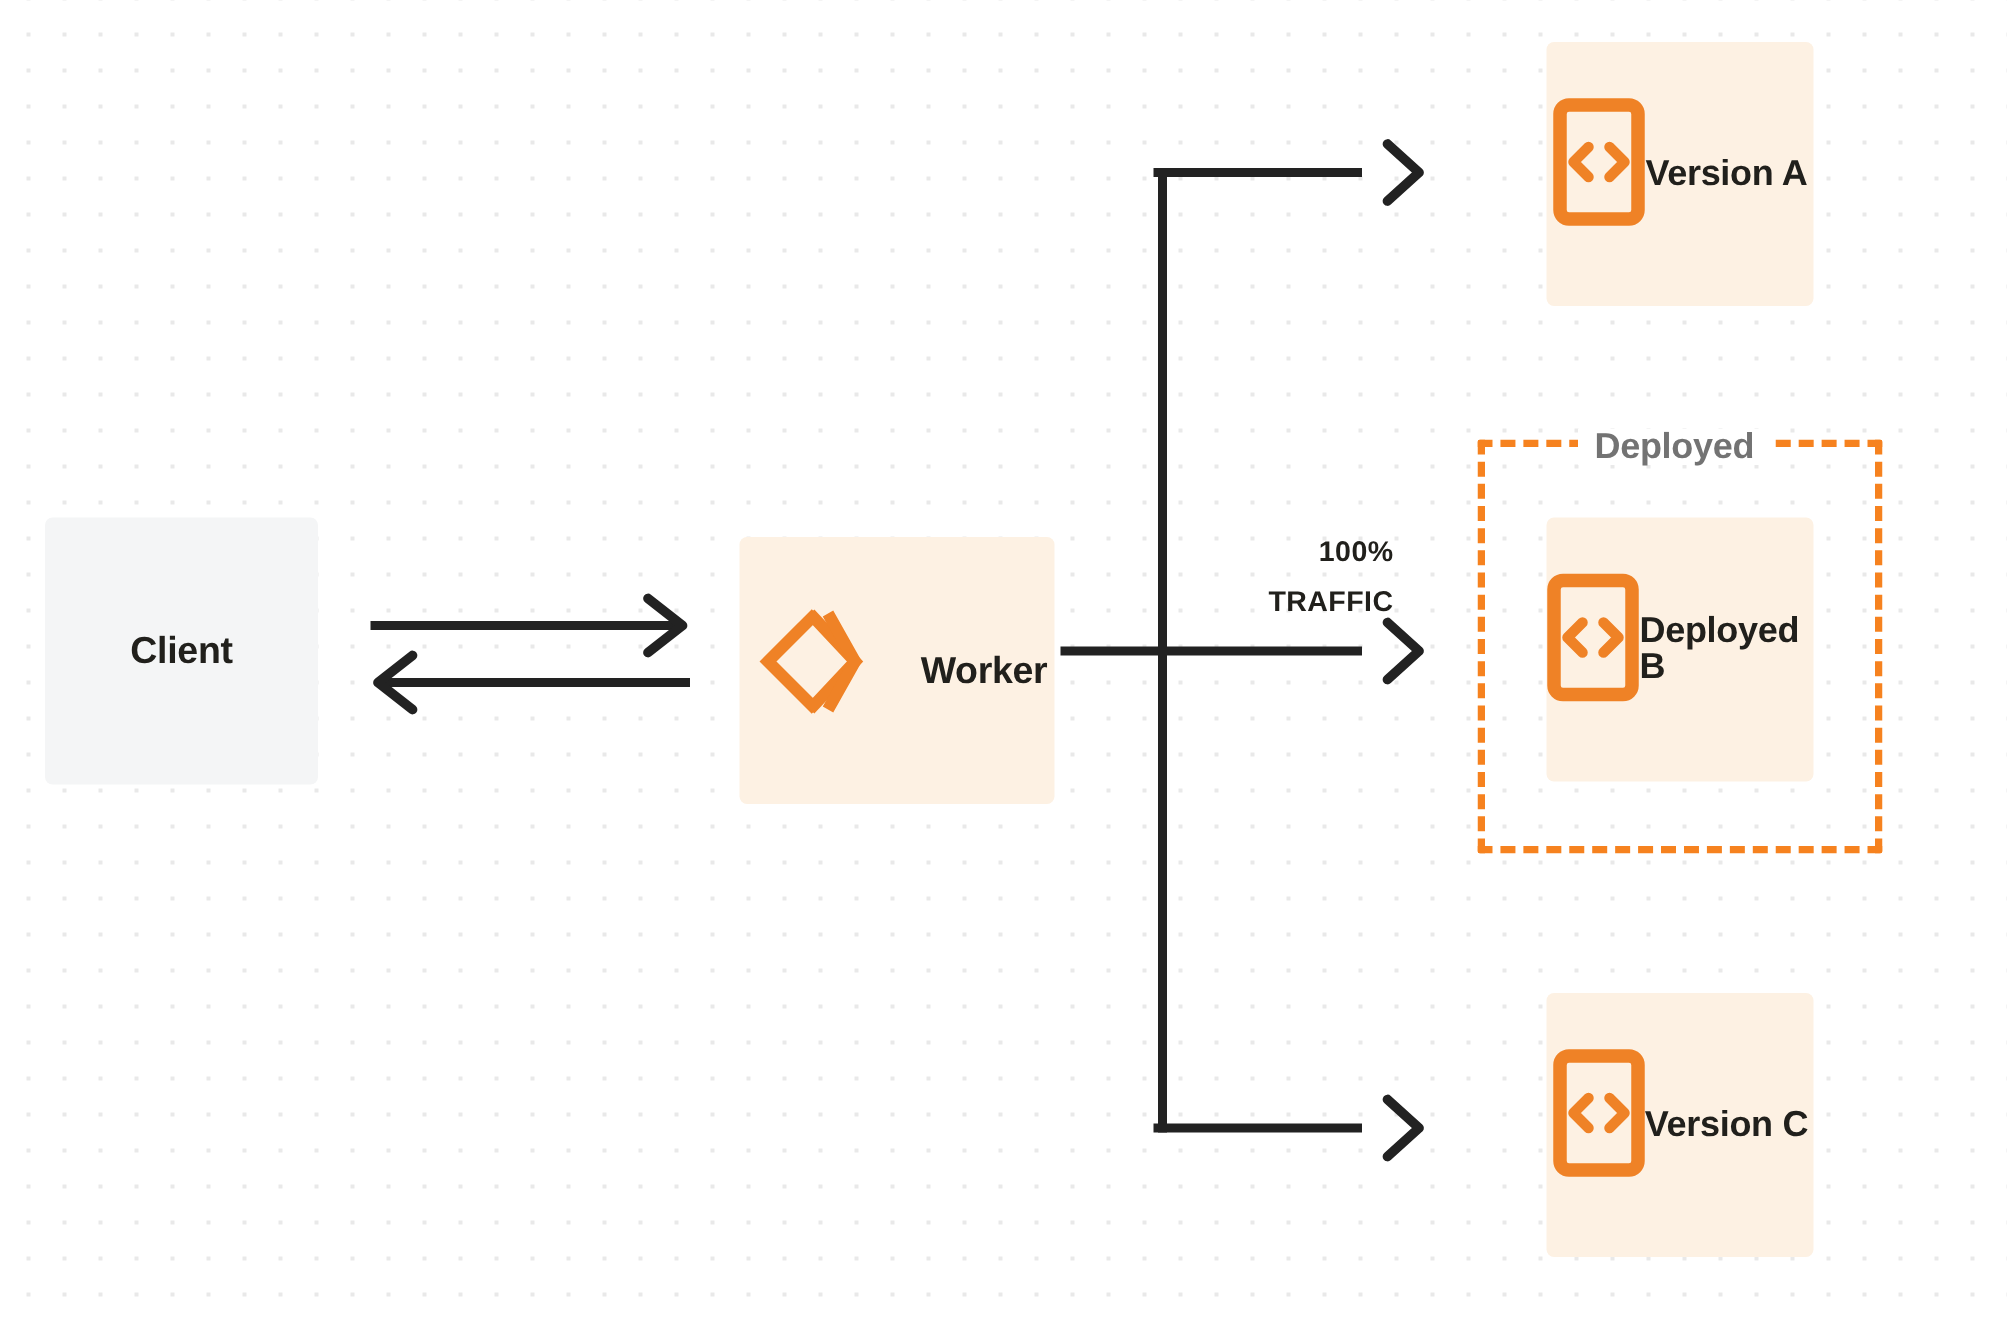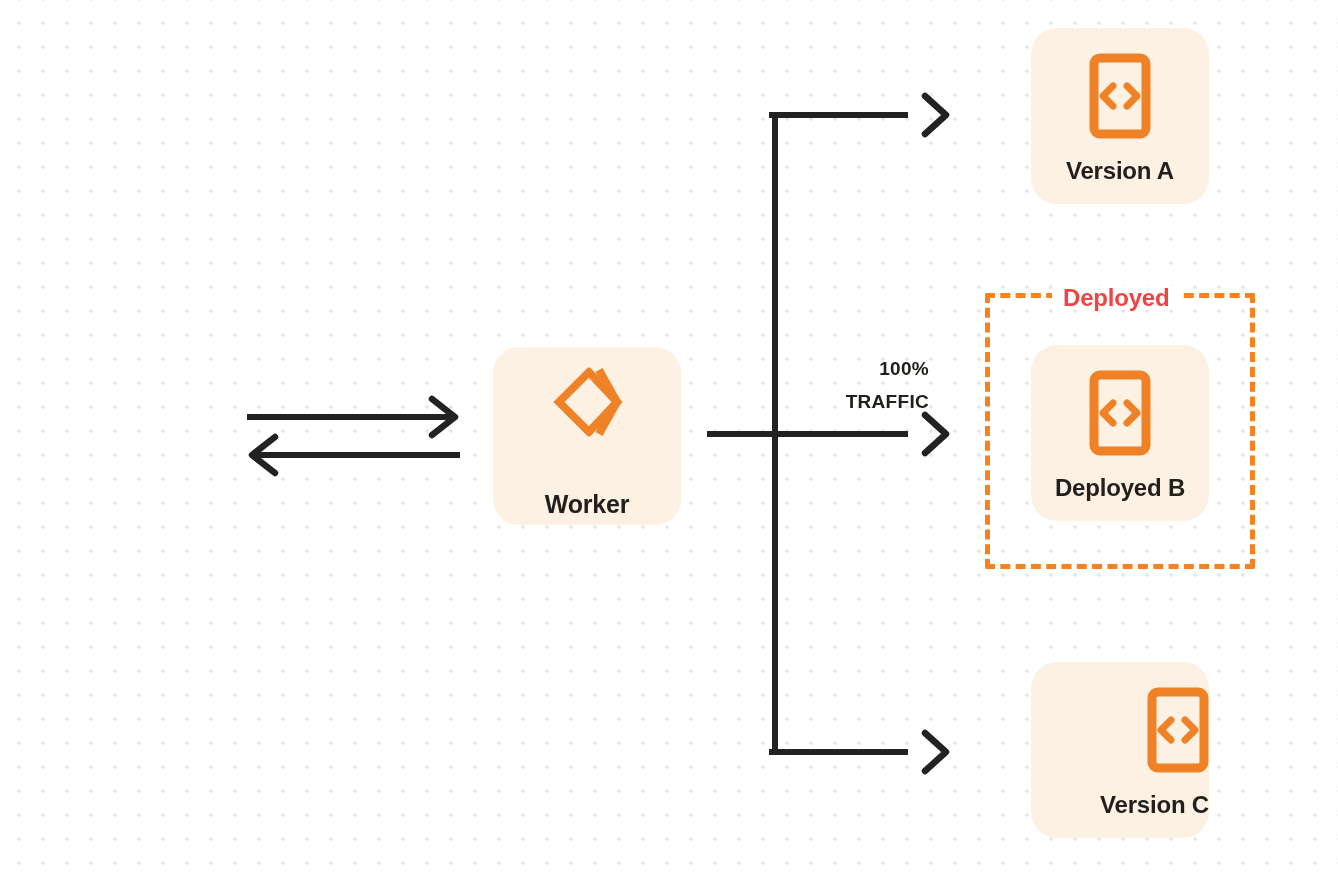--- a/index.html
+++ b/index.html
@@ -20,23 +20,23 @@
     background-color: #ffffff;
     background-image: radial-gradient(#e9e9e9 1.6px, transparent 1.7px);
     background-size: 24px 24px;
     background-position: 7px 11px;
   }
 
   
   .node {
     position: absolute;
     box-sizing: border-box;
-    border-radius: 26px;
+    border-radius: 5px;
     display: flex;
-    flex-direction: column;
+    flex-direction: row;
     align-items: center;
     justify-content: center;
   }
 
   .node-client {
     background: #f4f5f6;
   }
 
   .node-accent {
     background: #fdf1e3;
@@ -64,21 +64,21 @@
   .deployed-group {
     position: absolute;
     box-sizing: border-box;
     border: 5px dashed #f6821f;
     border-radius: 2px;
   }
 
   .deployed-label {
     position: absolute;
     background: #ffffff;
-    color: #ef4444;
+    color: #737373;
     font-size: 24px;
     font-weight: bold;
     line-height: 1;
     padding: 0 11px;
     white-space: nowrap;
     letter-spacing: -0.2px;
   }
 
   
   .traffic-label {
@@ -151,22 +151,25 @@
       <line x1="772" y1="752" x2="905" y2="752"></line>
       <polyline class="head" points="925,733 946,752 925,771"></polyline>
     </g>
   </svg>
 
   <div class="traffic-label" style="left:789px; top:352px; width:140px;">
     <div>100%</div>
     <div>TRAFFIC</div>
   </div>
 
-
-  <div class="node node-accent" style="left:493px; top:347px; width:188px; height:178px;gap:32px;">
+  <div class="node node-client" style="left:30px; top:345px; width:182px; height:178px;">
+    <span class="node-label">Client</span>
+  </div>
+
+  <div class="node node-accent" style="left:493px; top:358px; width:210px; height:178px;gap:32px;">
     <span class="icon-wrap" style="margin-top:6px; margin-bottom:18px;">
       <svg width="84" height="80" viewBox="0 0 84 80" xmlns="http://www.w3.org/2000/svg">
         <g fill="none" stroke="#ef8226" stroke-width="8" stroke-linejoin="miter" stroke-linecap="butt">
           <polyline points="46,8 14,40 46,72"></polyline>
           <polyline points="42,8 72,40 42,72"></polyline>
           <polyline points="60,8 78,40 60,72" transform="translate(-6,0)"></polyline>
         </g>
       </svg>
     </span>
     <span class="node-label">Worker</span>
@@ -191,21 +194,21 @@
     <span class="icon-wrap" style="margin-top:4px; margin-bottom:20px;">
       <svg width="62" height="86" viewBox="0 0 62 86" xmlns="http://www.w3.org/2000/svg">
         <rect x="5" y="5" width="52" height="76" rx="6" ry="6" fill="none" stroke="#ef8226" stroke-width="9"></rect>
         <polyline points="24,33 14,43 24,53" fill="none" stroke="#ef8226" stroke-width="7" stroke-linecap="round" stroke-linejoin="round"></polyline>
         <polyline points="38,33 48,43 38,53" fill="none" stroke="#ef8226" stroke-width="7" stroke-linecap="round" stroke-linejoin="round"></polyline>
       </svg>
     </span>
     <span class="node-label node-label-sm">Deployed B</span>
   </div>
 
-  <div class="node node-accent" style="left:1031px; top:662px; width:178px; height:176px;align-items:flex-end;">
+  <div class="node node-accent" style="left:1031px; top:662px; width:178px; height:176px;">
     <span class="icon-wrap" style="margin-top:4px; margin-bottom:20px;">
       <svg width="62" height="86" viewBox="0 0 62 86" xmlns="http://www.w3.org/2000/svg">
         <rect x="5" y="5" width="52" height="76" rx="6" ry="6" fill="none" stroke="#ef8226" stroke-width="9"></rect>
         <polyline points="24,33 14,43 24,53" fill="none" stroke="#ef8226" stroke-width="7" stroke-linecap="round" stroke-linejoin="round"></polyline>
         <polyline points="38,33 48,43 38,53" fill="none" stroke="#ef8226" stroke-width="7" stroke-linecap="round" stroke-linejoin="round"></polyline>
       </svg>
     </span>
     <span class="node-label node-label-sm">Version C</span>
   </div>
 

